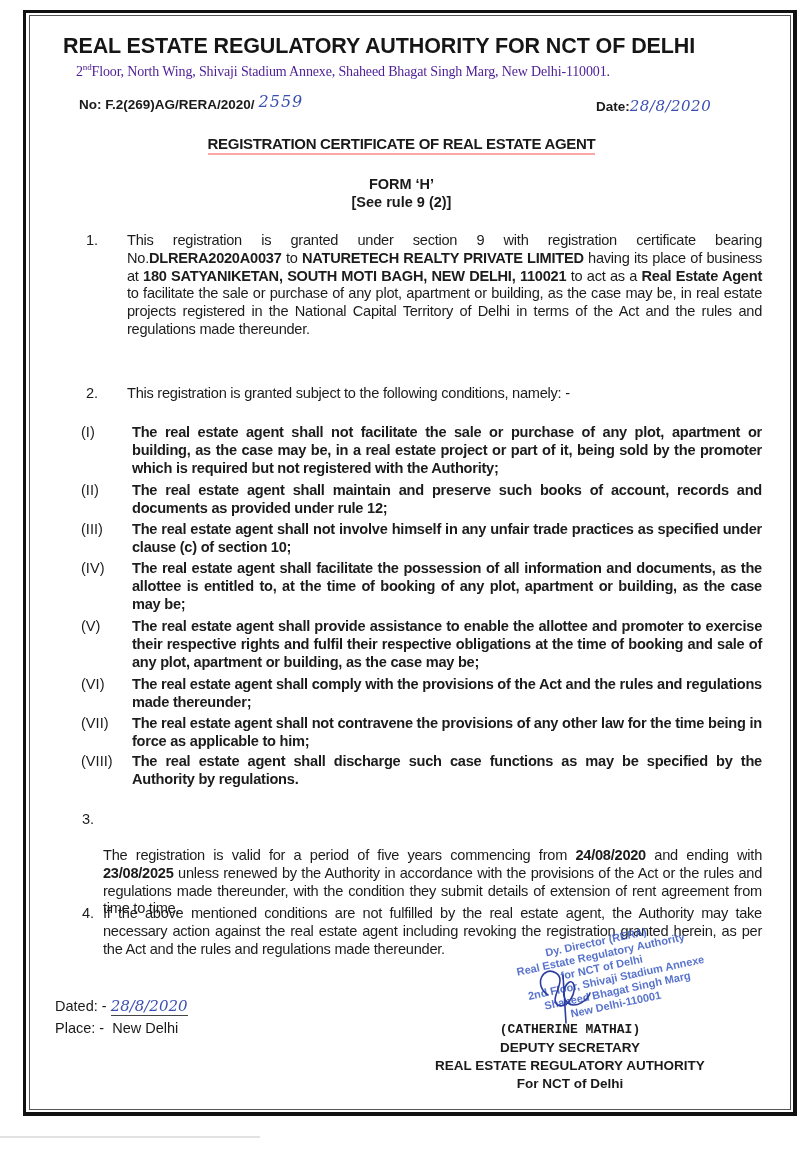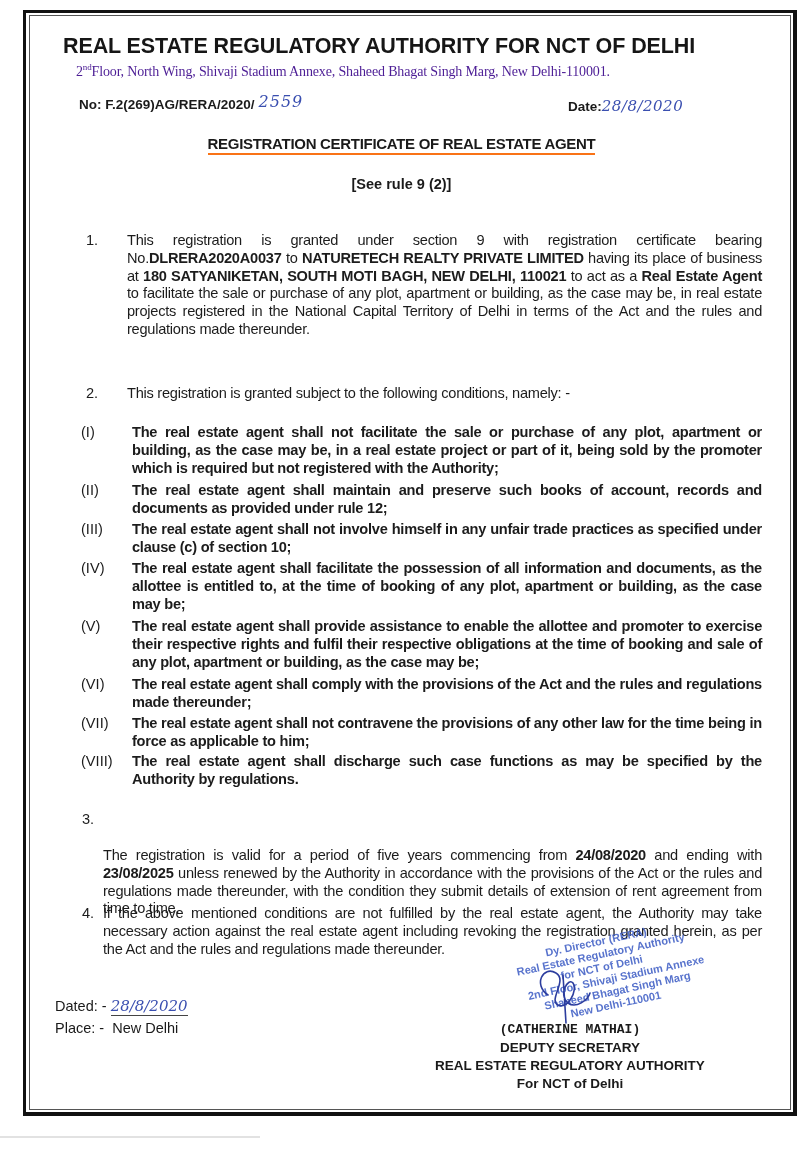--- a/index.html
+++ b/index.html
@@ -26,27 +26,27 @@
     }
     .org-address {
       left: 76px; top: 62px; font-family: Liberation Serif, serif; font-size: 14px; color: #4c1d95;
       white-space: nowrap; letter-spacing: -0.15px;
     }
     .org-address sup { font-size: 9px; }
 
     .ref-line { left: 79px; top: 94px; font-size: 13.5px; font-weight: bold; white-space: nowrap; }
     .hand { font-family: "DejaVu Serif", serif; font-weight: normal; color: #3a4fb0; font-style: italic; }
     .ref-hand { font-size: 16px; margin-left: 4px; letter-spacing: 1px; position: relative; top: -2px; }
-    .date-line { left: 568px; top: 97px; font-size: 13.5px; font-weight: bold; white-space: nowrap; }
+    .date-line { left: 596px; top: 97px; font-size: 13.5px; font-weight: bold; white-space: nowrap; }
     .date-hand { font-size: 15px; letter-spacing: 0.5px; }
 
     .cert-title {
       left: 0; width: 803px; top: 135px; text-align: center; font-size: 15px; font-weight: bold;
     }
-    .cert-title span { border-bottom: 2px solid #f97316; padding-bottom: 1px; letter-spacing: -0.3px; }
+    .cert-title span { border-bottom: 2px solid #fca5a5; padding-bottom: 1px; letter-spacing: -0.3px; }
 
     .form-title { left: 0; width: 803px; top: 175px; text-align: center; font-size: 14.5px; font-weight: bold; line-height: 18px; }
 
     .body-text { font-size: 14.6px; line-height: 17.8px; text-align: justify; color: #1c1c1c; letter-spacing: -0.25px; }
     .num { position: absolute; font-size: 14.6px; color: #1c1c1c; }
 
     .p1 { left: 127px; top: 232px; width: 635px; }
     .p2 { left: 127px; top: 385px; width: 635px; text-align: left; }
 
     .cond { left: 132px; width: 630px; font-weight: bold; }
@@ -84,20 +84,21 @@
 <div class="abs ref-line">
   <span>No: F.2(269)AG/RERA/2020/</span><span class="hand ref-hand">2559</span>
 </div>
 <div class="abs date-line">
   <span>Date:</span><span class="hand date-hand">28/8/2020</span>
 </div>
 
 <div class="abs cert-title"><span>REGISTRATION CERTIFICATE OF REAL ESTATE AGENT</span></div>
 
 <div class="abs form-title">
+  <div>FORM ‘H’</div>
   <div>[See rule 9 (2)]</div>
 </div>
 
 <div class="num" style="left:86px; top:232px;">1.</div>
 <div class="abs body-text p1"><span>This registration is granted under section 9 with registration certificate bearing No.</span><b>DLRERA2020A0037</b><span> to </span><b>NATURETECH REALTY PRIVATE LIMITED</b><span> having its place of business at </span><b>180 SATYANIKETAN, SOUTH MOTI BAGH, NEW DELHI, 110021</b><span> to act as a </span><b>Real Estate Agent</b><span> to facilitate the sale or purchase of any plot, apartment or building, as the case may be, in real estate projects registered in the National Capital Territory of Delhi in terms of the Act and the rules and regulations made thereunder.</span></div>
 
 <div class="num" style="left:86px; top:385px;">2.</div>
 <div class="abs body-text p2">This registration is granted subject to the following conditions, namely: -</div>
 
 <div class="num cond-num" style="top:424px;">(I)</div>

